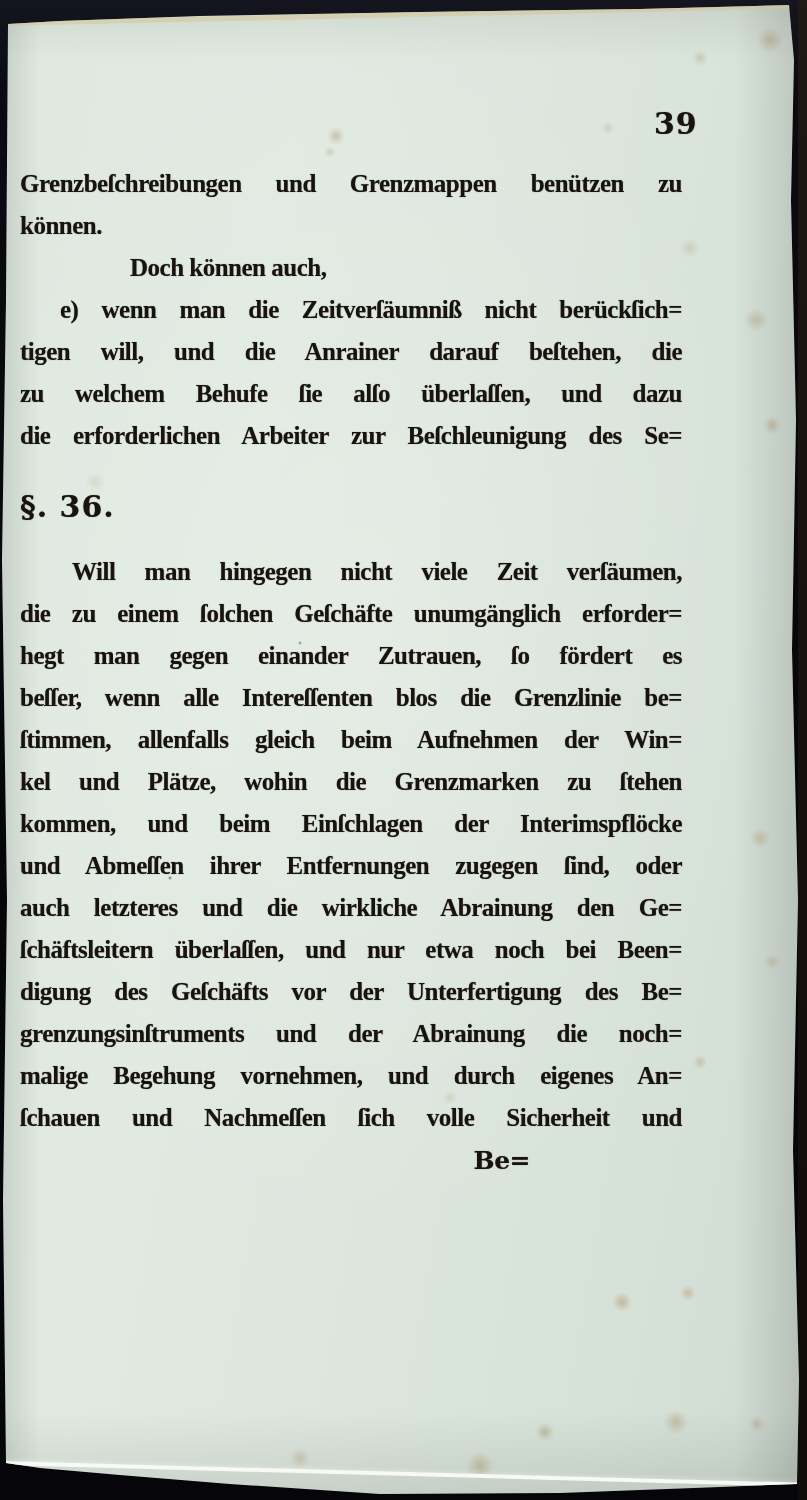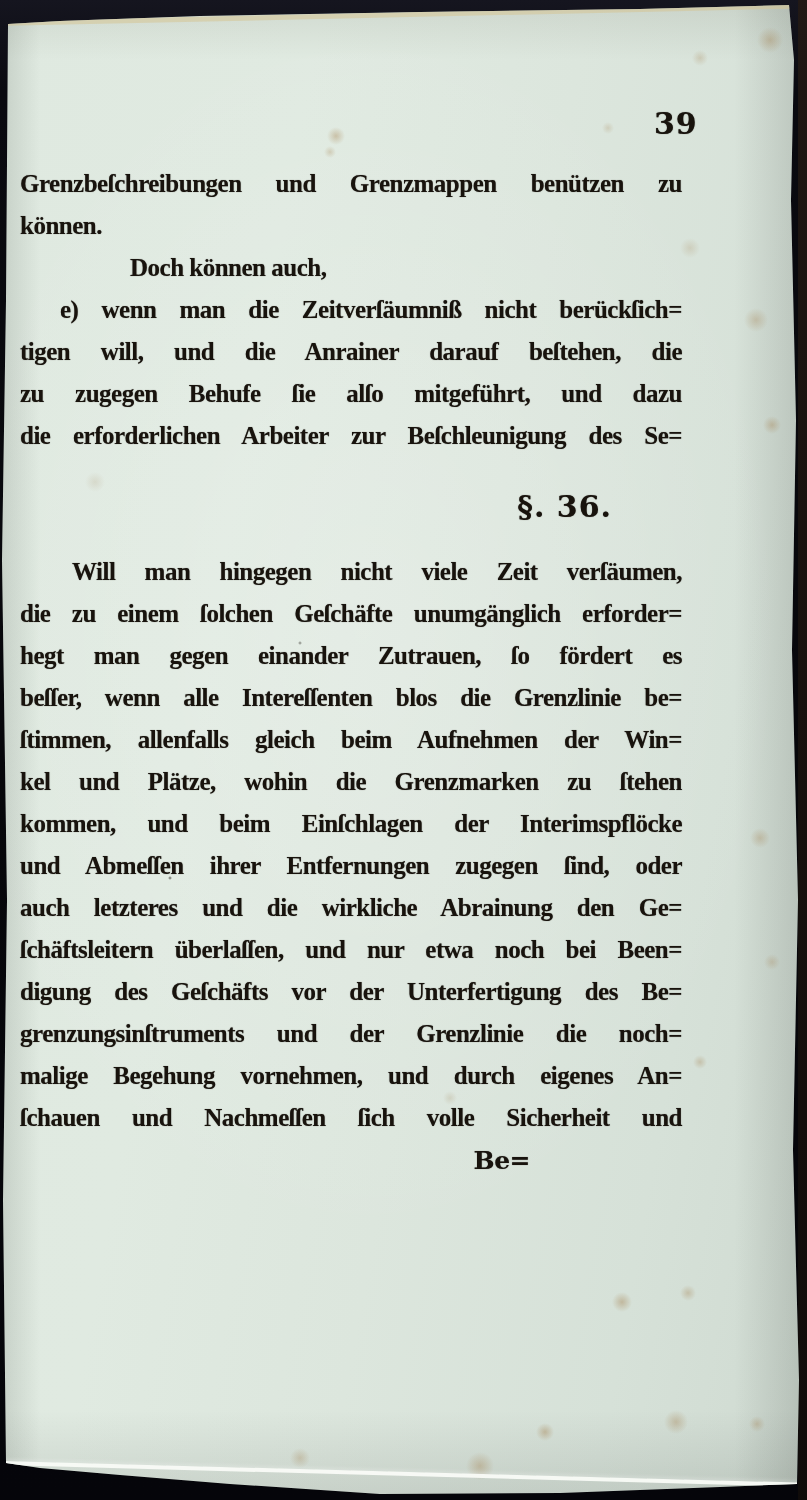--- a/index.html
+++ b/index.html
@@ -97,21 +97,21 @@
   .line {
     height: 42px; line-height: 42px;
     text-align: justify; text-align-last: justify;
     white-space: normal;
     font-family: Liberation Serif, serif;
   }
   .line.flush { text-align: right; text-align-last: left; }
   .section-heading {
     margin: 26px 70px 20px 0;
     height: 48px; line-height: 48px;
-    text-align: right;
+    text-align: left;
     font-size: 30px; font-weight: 700;
     letter-spacing: 1px;
   }
   .catchword-line {
     height: 44px; line-height: 44px;
     text-align: right; padding-right: 152px;
   }
 </style>
 </head>
 <body>
@@ -127,36 +127,36 @@
 
     <div class="page-number">39</div>
 
     <div class="textblock">
       <div id="before-heading">
           <div class="line">Grenzbeſchreibungen und Grenzmappen benützen zu</div>
           <div class="line flush">können.</div>
           <div class="line flush" style="padding-left: 110px;">Doch können auch,</div>
           <div class="line" style="padding-left: 40px;">e) wenn man die Zeitverſäumniß nicht berückſich=</div>
           <div class="line">tigen will, und die Anrainer darauf beſtehen, die</div>
-          <div class="line">zu zugegen Behufe ſie alſo mitgeführt, und dazu</div>
+          <div class="line">zu welchem Behufe ſie alſo überlaſſen, und dazu</div>
           <div class="line">die erforderlichen Arbeiter zur Beſchleunigung des Se=</div>
         </div>
       <div class="section-heading">§. 36.</div>
       <div id="after-heading">
           <div class="line" style="padding-left: 52px;">Will man hingegen nicht viele Zeit verſäumen,</div>
           <div class="line">die zu einem ſolchen Geſchäfte unumgänglich erforder=</div>
           <div class="line">hegt man gegen einander Zutrauen, ſo fördert es</div>
           <div class="line">beſſer, wenn alle Intereſſenten blos die Grenzlinie be=</div>
           <div class="line">ſtimmen, allenfalls gleich beim Aufnehmen der Win=</div>
           <div class="line">kel und Plätze, wohin die Grenzmarken zu ſtehen</div>
           <div class="line">kommen, und beim Einſchlagen der Interimspflöcke</div>
           <div class="line">und Abmeſſen ihrer Entfernungen zugegen ſind, oder</div>
           <div class="line">auch letzteres und die wirkliche Abrainung den Ge=</div>
           <div class="line">ſchäftsleitern überlaſſen, und nur etwa noch bei Been=</div>
           <div class="line">digung des Geſchäfts vor der Unterfertigung des Be=</div>
-          <div class="line">grenzungsinſtruments und der Grenzlinie die noch=</div>
+          <div class="line">grenzungsinſtruments und der Abrainung die noch=</div>
           <div class="line">malige Begehung vornehmen, und durch eigenes An=</div>
           <div class="line">ſchauen und Nachmeſſen ſich volle Sicherheit und</div>
         </div>
       <div class="catchword-line">Be=</div>
     </div>
   </div>
 </div>
 
 </body></html>

